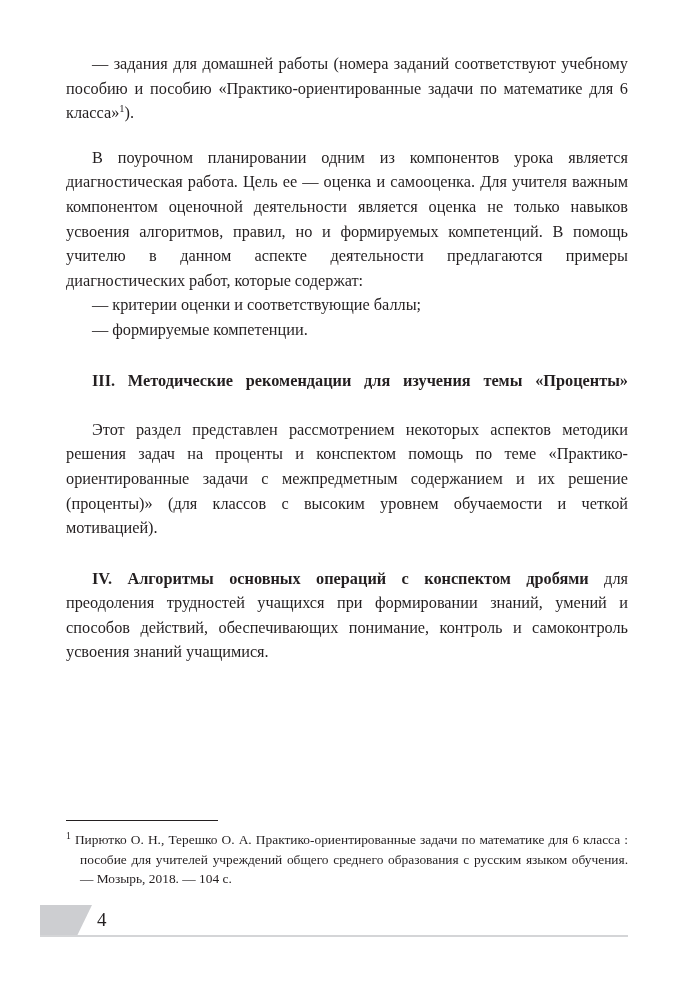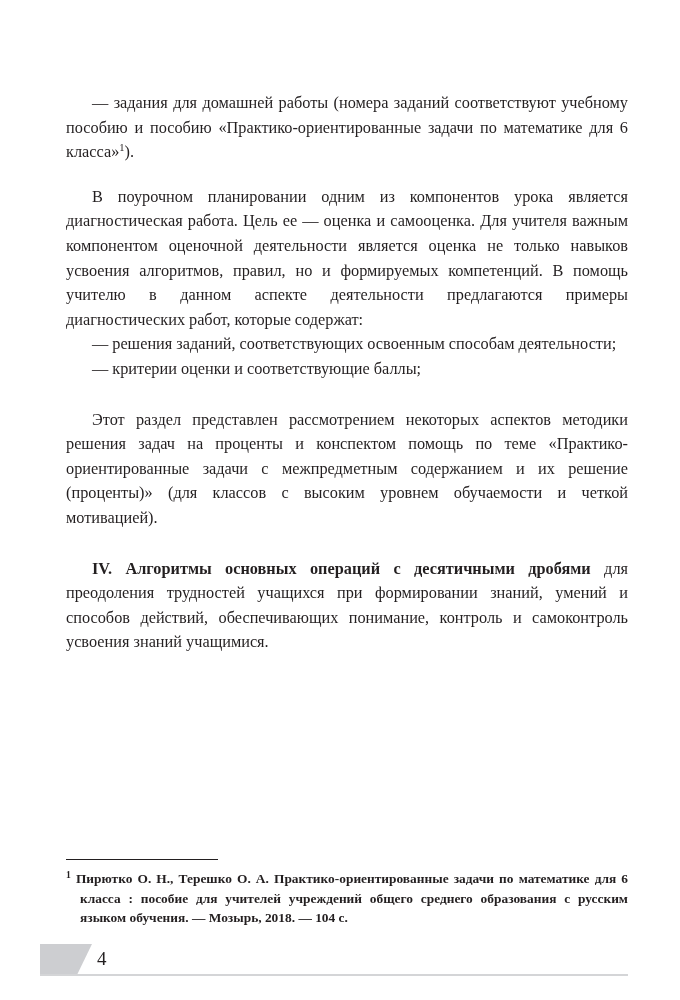--- a/index.html
+++ b/index.html
@@ -15,21 +15,20 @@
     overflow: hidden;
     font-family: "Liberation Serif", "DejaVu Serif", serif;
     color: #231f20;
     -webkit-font-smoothing: antialiased;
   }
 
   .page {
     position: absolute;
     inset: 0;
     background: #ffffff;
-    margin-top: 39px;
   }
 
   .content {
     position: absolute;
     left: 66px;
     top: 52px;
     width: 562px;
   }
 
   
@@ -102,21 +101,20 @@
     border-top: 1.6px solid #231f20;
     margin: 0 0 9px 0;
   }
   .footnote-text {
     font-size: 13.4px;
     line-height: 19.6px;
     text-align: justify;
     margin: 0;
     padding-left: 14px;
     text-indent: -14px;
-    font-weight: bold;
   }
   .footnote-text sup {
     font-size: 9.6px;
     vertical-align: super;
     line-height: 0;
   }
 
   
   .footer {
     position: absolute;
@@ -159,31 +157,34 @@
 
   <div class="content">
 
     <p class="para dash"><span>— задания для домашней работы (номера заданий соответствуют учебному пособию и пособию «Практико-ориентированные задачи по математике для 6 класса»</span><sup class="fn">1</sup><span>).</span></p>
 
     <div class="gap-md"></div>
 
 
     <p class="para indent">В поурочном планировании одним из компонентов урока является диагностическая работа. Цель ее — оценка и самооценка. Для учителя важным компонентом оценочной деятельности является оценка не только навыков усвоения алгоритмов, правил, но и формируемых компетенций. В помощь учителю в данном аспекте деятельности предлагаются примеры диагностических работ, которые содержат:</p>
 
-    <p class="para dash">— решения заданий, соответствующих освоенным способам деятельности;</p>
     <p class="para dash">— критерии оценки и соответствующие баллы;</p>
+    <p class="para dash">— формируемые компетенции.</p>
 
     <div class="gap-lg"></div>
 
+    <p class="heading fullwidth">
+        <span class="stretch-line">III. Методические рекомендации для изучения темы «Проценты»</span>
+      </p>
 
     <p class="para indent">Этот раздел представлен рассмотрением некоторых аспектов методики решения задач на проценты и конспектом помощь по теме «Практико-ориентированные задачи с межпредметным содержанием и их решение (проценты)» (для классов с высоким уровнем обучаемости и четкой мотивацией).</p>
 
     <div class="gap-lg"></div>
 
-    <p class="mixed-heading"><b>IV. Алгоритмы основных операций с десятичными дробями</b><span> для преодоления трудностей учащихся при формировании знаний, умений и способов действий, обеспечивающих понимание, контроль и самоконтроль усвоения знаний учащимися.</span></p>
+    <p class="mixed-heading"><b>IV. Алгоритмы основных операций с конспектом дробями</b><span> для преодоления трудностей учащихся при формировании знаний, умений и способов действий, обеспечивающих понимание, контроль и самоконтроль усвоения знаний учащимися.</span></p>
 
   </div>
 
   <div class="footnote-zone">
     <div class="footnote-rule"></div>
     <p class="footnote-text"><sup>1</sup> <span>Пирютко О. Н., Терешко О. А. Практико-ориентированные задачи по математике для 6 класса : пособие для учителей учреждений общего среднего образования с русским языком обучения. — Мозырь, 2018. — 104 с.</span></p>
   </div>
 
   <div class="footer">
     <div class="footer-rule"></div>

